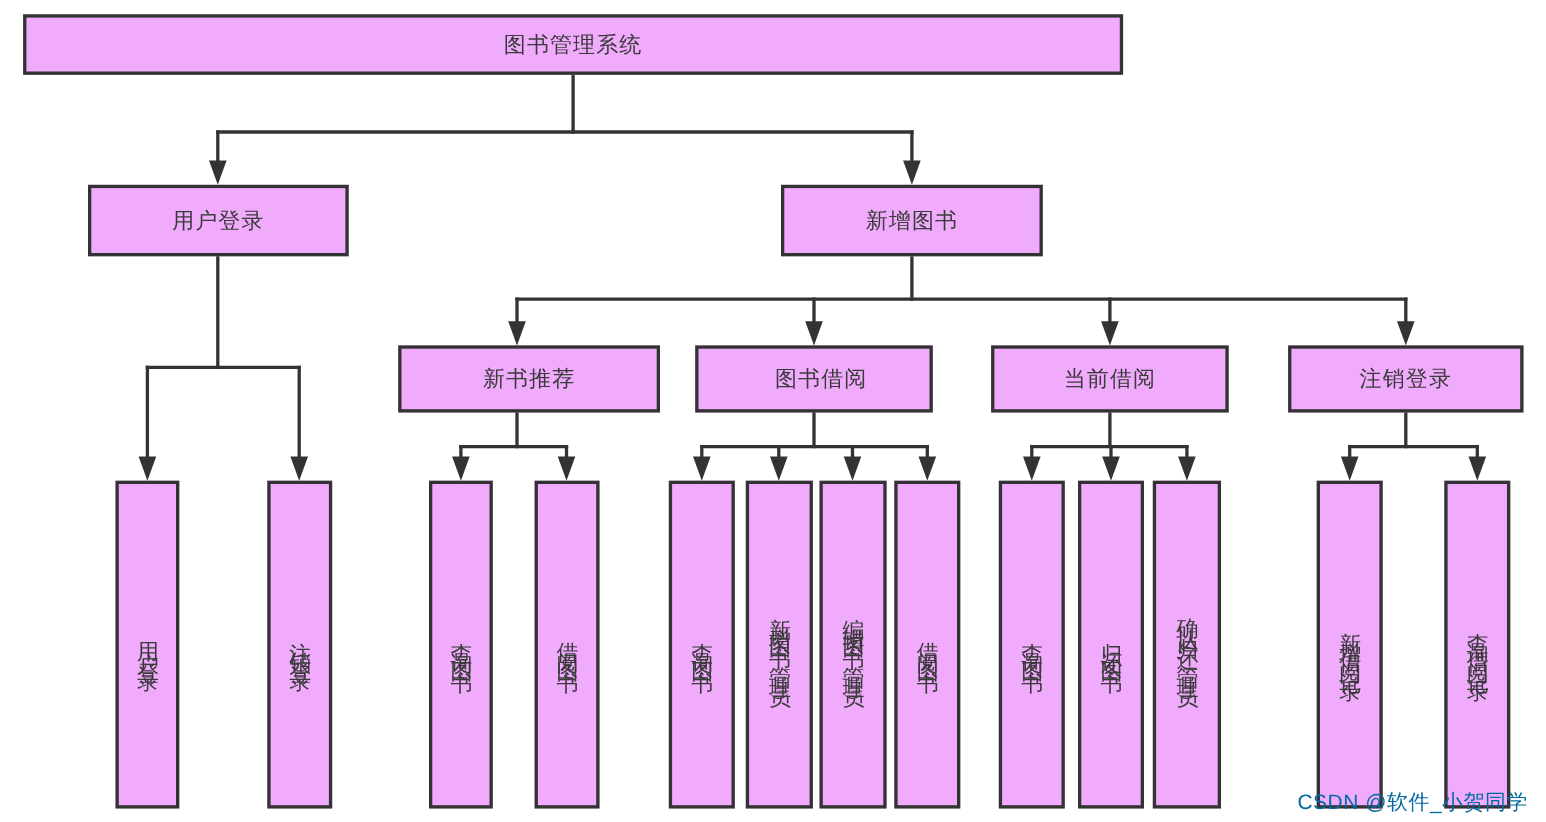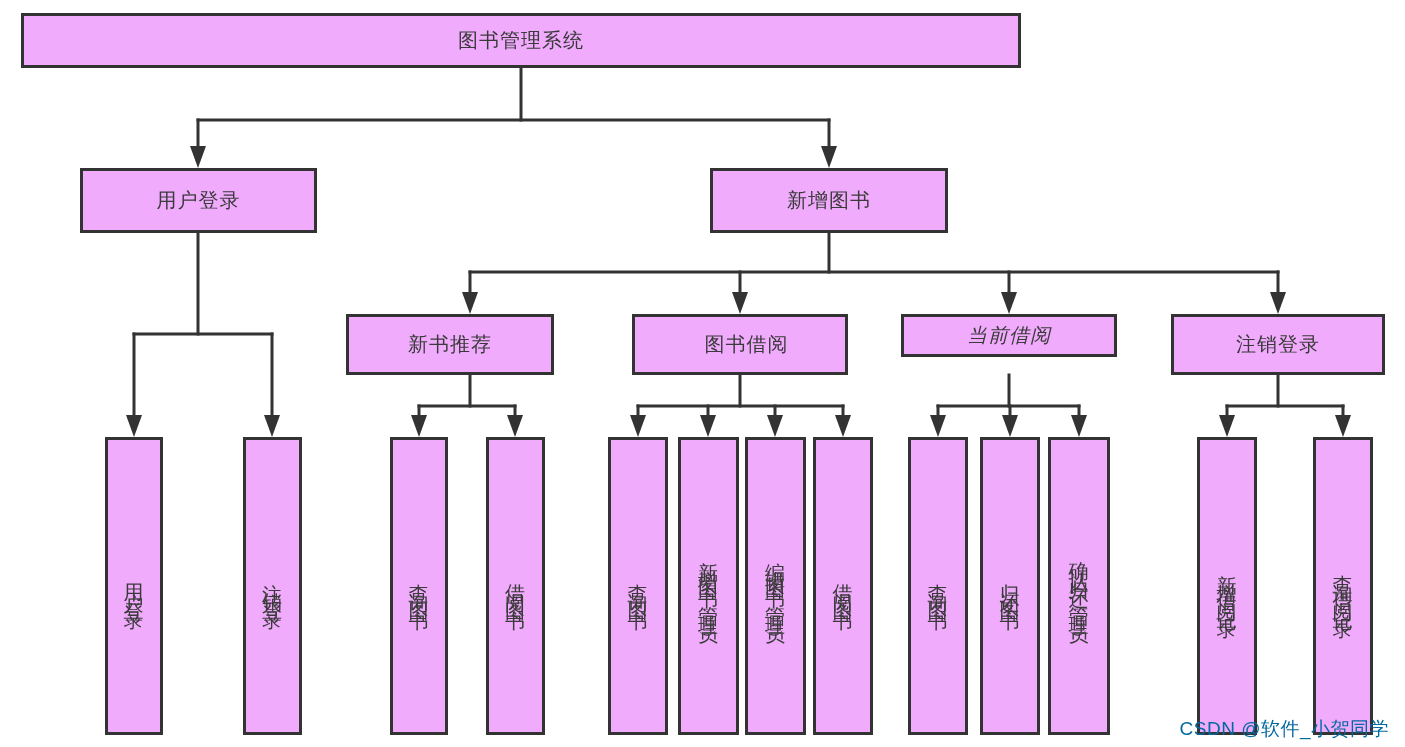--- a/index.html
+++ b/index.html
@@ -126,23 +126,23 @@
         <polygon points="1335,415 1351,415 1343,437" stroke="none"></polygon>
       </g>
     </g>
   </svg>
 
   <div class="box h-box" style="left:21px; top:13px; width:1000px; height:55px;">图书管理系统</div>
 
   <div class="box h-box" style="left:80px; top:168px; width:237px; height:65px;">用户登录</div>
   <div class="box h-box" style="left:710px; top:168px; width:238px; height:65px;">新增图书</div>
 
-  <div class="box h-box" style="left:346px; top:314px; width:208px; height:61px;">新书推荐</div>
+  <div class="box h-box" style="left:362px; top:314px; width:238px; height:61px;">新书推荐</div>
   <div class="box h-box" style="left:632px; top:314px; width:216px; height:61px;padding-left:13px;">图书借阅</div>
-  <div class="box h-box" style="left:901px; top:314px; width:216px; height:43px;font-style:italic;">当前借阅</div>
+  <div class="box h-box" style="left:901px; top:314px; width:216px; height:61px;">当前借阅</div>
   <div class="box h-box" style="left:1171px; top:314px; width:214px; height:61px;">注销登录</div>
 
   <div class="box v-box" style="left:105px; top:437px; width:58px; height:298px;">用户登录</div>
   <div class="box v-box" style="left:243px; top:437px; width:59px; height:298px;">注销登录</div>
 
   <div class="box v-box" style="left:390px; top:437px; width:58px; height:298px;">查询图书</div>
   <div class="box v-box" style="left:486px; top:437px; width:59px; height:298px;">借阅图书</div>
 
   <div class="box v-box" style="left:608px; top:437px; width:60px; height:298px;">查询图书</div>
   <div class="box v-box" style="left:678px; top:437px; width:61px; height:298px;">新增图书（管理员）</div>

